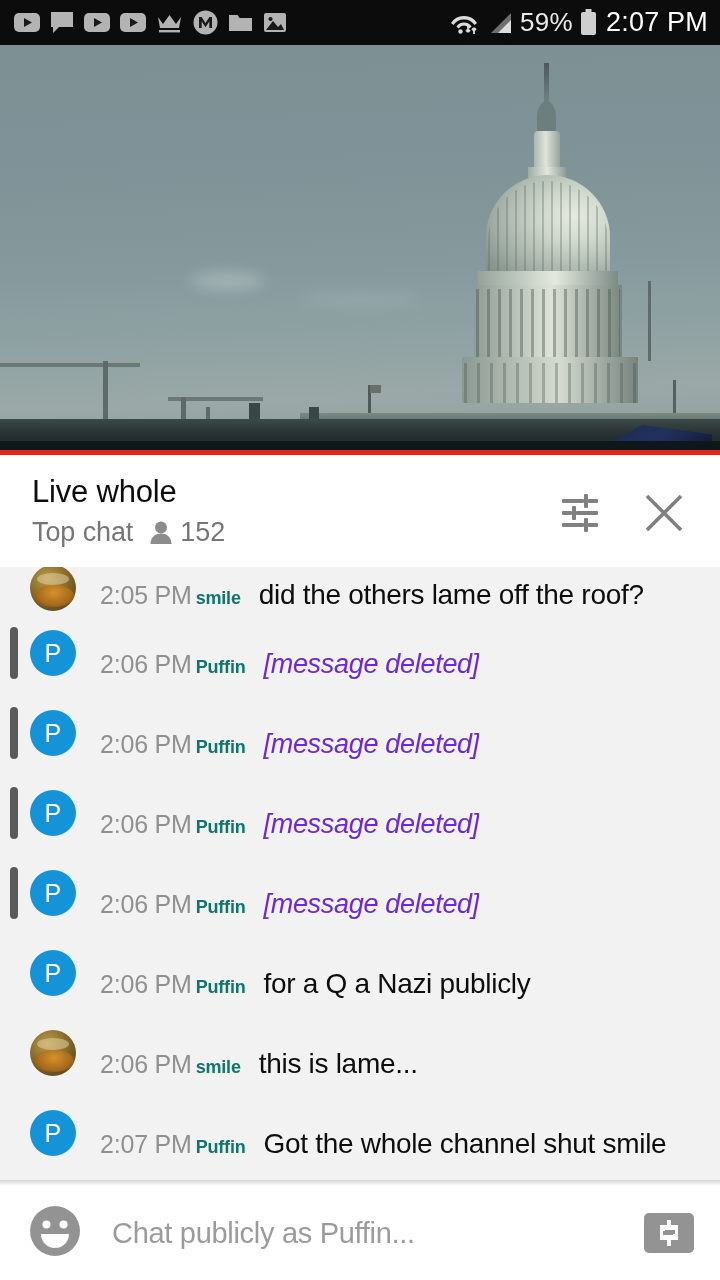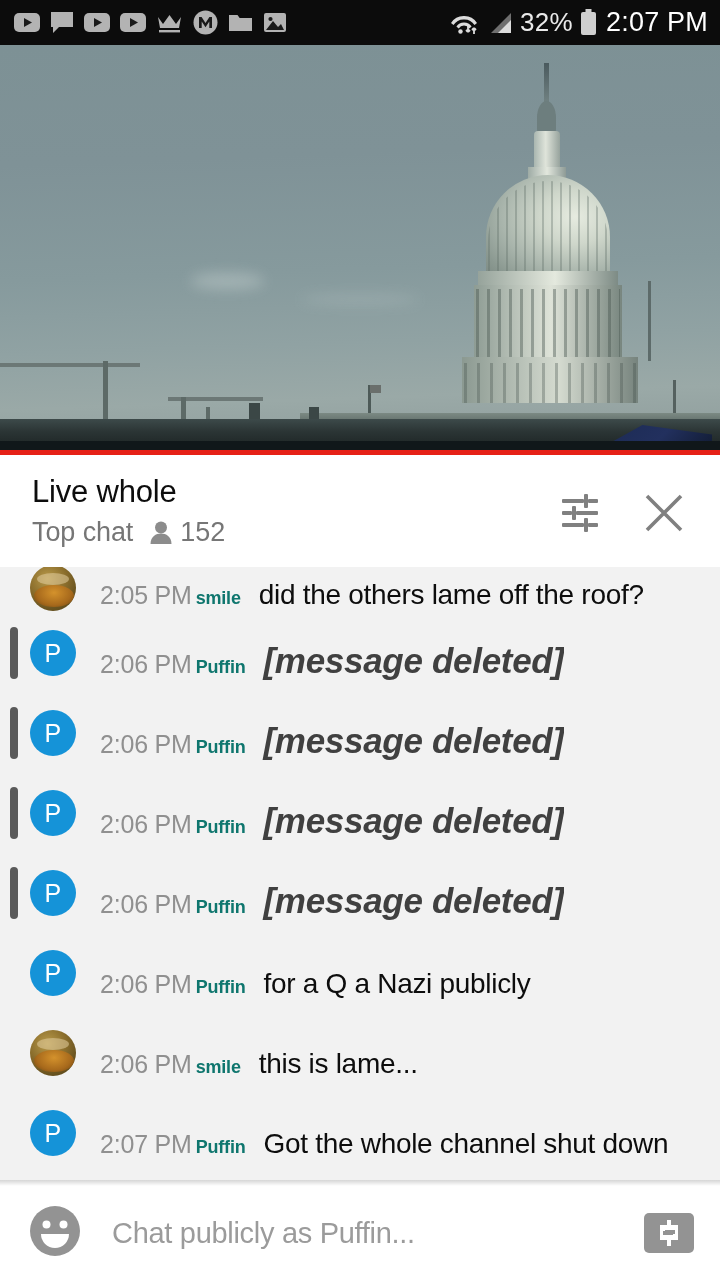--- a/index.html
+++ b/index.html
@@ -209,21 +209,21 @@
     white-space: nowrap; overflow: hidden;
   }
   .msg-time { font-size: 25px; color: #909090; letter-spacing: -.2px; margin-top: 24px; }
   .msg-author {
     font-size: 18px; color: #0f766e; font-weight: bold;
     margin-left: 4px; letter-spacing: -.2px;
   }
   .msg-text {
     font-size: 28px; color: #0d0d0d; margin-left: 18px; letter-spacing: -.3px;
   }
-  .msg-text.deleted { color: #404040; font-style: italic; font-size: 35px; font-weight: bold; }
+  .msg-text.deleted { color: #6d28d9; font-style: italic; font-size: 27px; }
 
   
   #chat-divider {
     position: absolute; left: 0; top: 1180px; width: 720px; height: 6px;
     background: linear-gradient(180deg, rgba(0,0,0,.16), rgba(0,0,0,0));
   }
   #chat-input-bar {
     position: absolute; left: 0; top: 1186px;
     width: 720px; height: 94px;
     background: #ffffff;
@@ -280,21 +280,21 @@
       <path d="M15 6 A15 15 0 0 1 28 13 L25.5 15 A12 12 0 0 0 15 9.4 A12 12 0 0 0 4.5 15 L2 13 A15 15 0 0 1 15 6Z" fill="#dcdcdc"></path>
       <path d="M15 12.5 A9 9 0 0 1 22.6 16.6 L20.3 18.4 A6.3 6.3 0 0 0 15 15.6 A6.3 6.3 0 0 0 9.7 18.4 L7.4 16.6 A9 9 0 0 1 15 12.5Z" fill="#dcdcdc"></path>
       <circle cx="11.5" cy="21.5" r="2.2" fill="#dcdcdc"></circle>
       <path d="M19 16 v6 M19 22 l-2 -2 M19 22 l2 -2" stroke="#dcdcdc" stroke-width="1.8" fill="none"></path>
       <path d="M25 24 v-6 M25 18 l-2 2 M25 18 l2 2" stroke="#dcdcdc" stroke-width="1.8" fill="none"></path>
     </svg>
     <svg width="26" height="24" viewBox="0 0 26 24">
         <path d="M24 2 V22 H4 Z" fill="#6f6f6f"></path>
         <path d="M24 9 V22 H11 Z" fill="#dcdcdc"></path>
       </svg>
-    <span id="battery-pct">32%</span>
+    <span id="battery-pct">59%</span>
     <svg width="17" height="27" viewBox="0 0 17 27">
         <rect x="5.5" y="0" width="6" height="3" fill="#cfcfcf"></rect>
         <rect x="1" y="3" width="15" height="23" rx="2" fill="#cfcfcf"></rect>
       </svg>
     <span id="status-clock">2:07 PM</span>
   </div>
 </div>
 
 <div id="video-player">
   <div id="sky"></div>
@@ -454,21 +454,21 @@
     </div>
   </div>
 
   <div class="msg-row">
     <div class="avatar puffin">
       <span>P</span>
     </div>
     <div class="msg-body">
       <span class="msg-time">2:07 PM</span>
       <span class="msg-author">Puffin</span>
-      <span class="msg-text">Got the whole channel shut down</span>
+      <span class="msg-text">Got the whole channel shut smile</span>
     </div>
   </div>
 
 </div>
 
 <div id="chat-divider"></div>
 
 <div id="chat-input-bar">
   <span>
     <svg width="54" height="54" viewBox="0 0 54 54">

